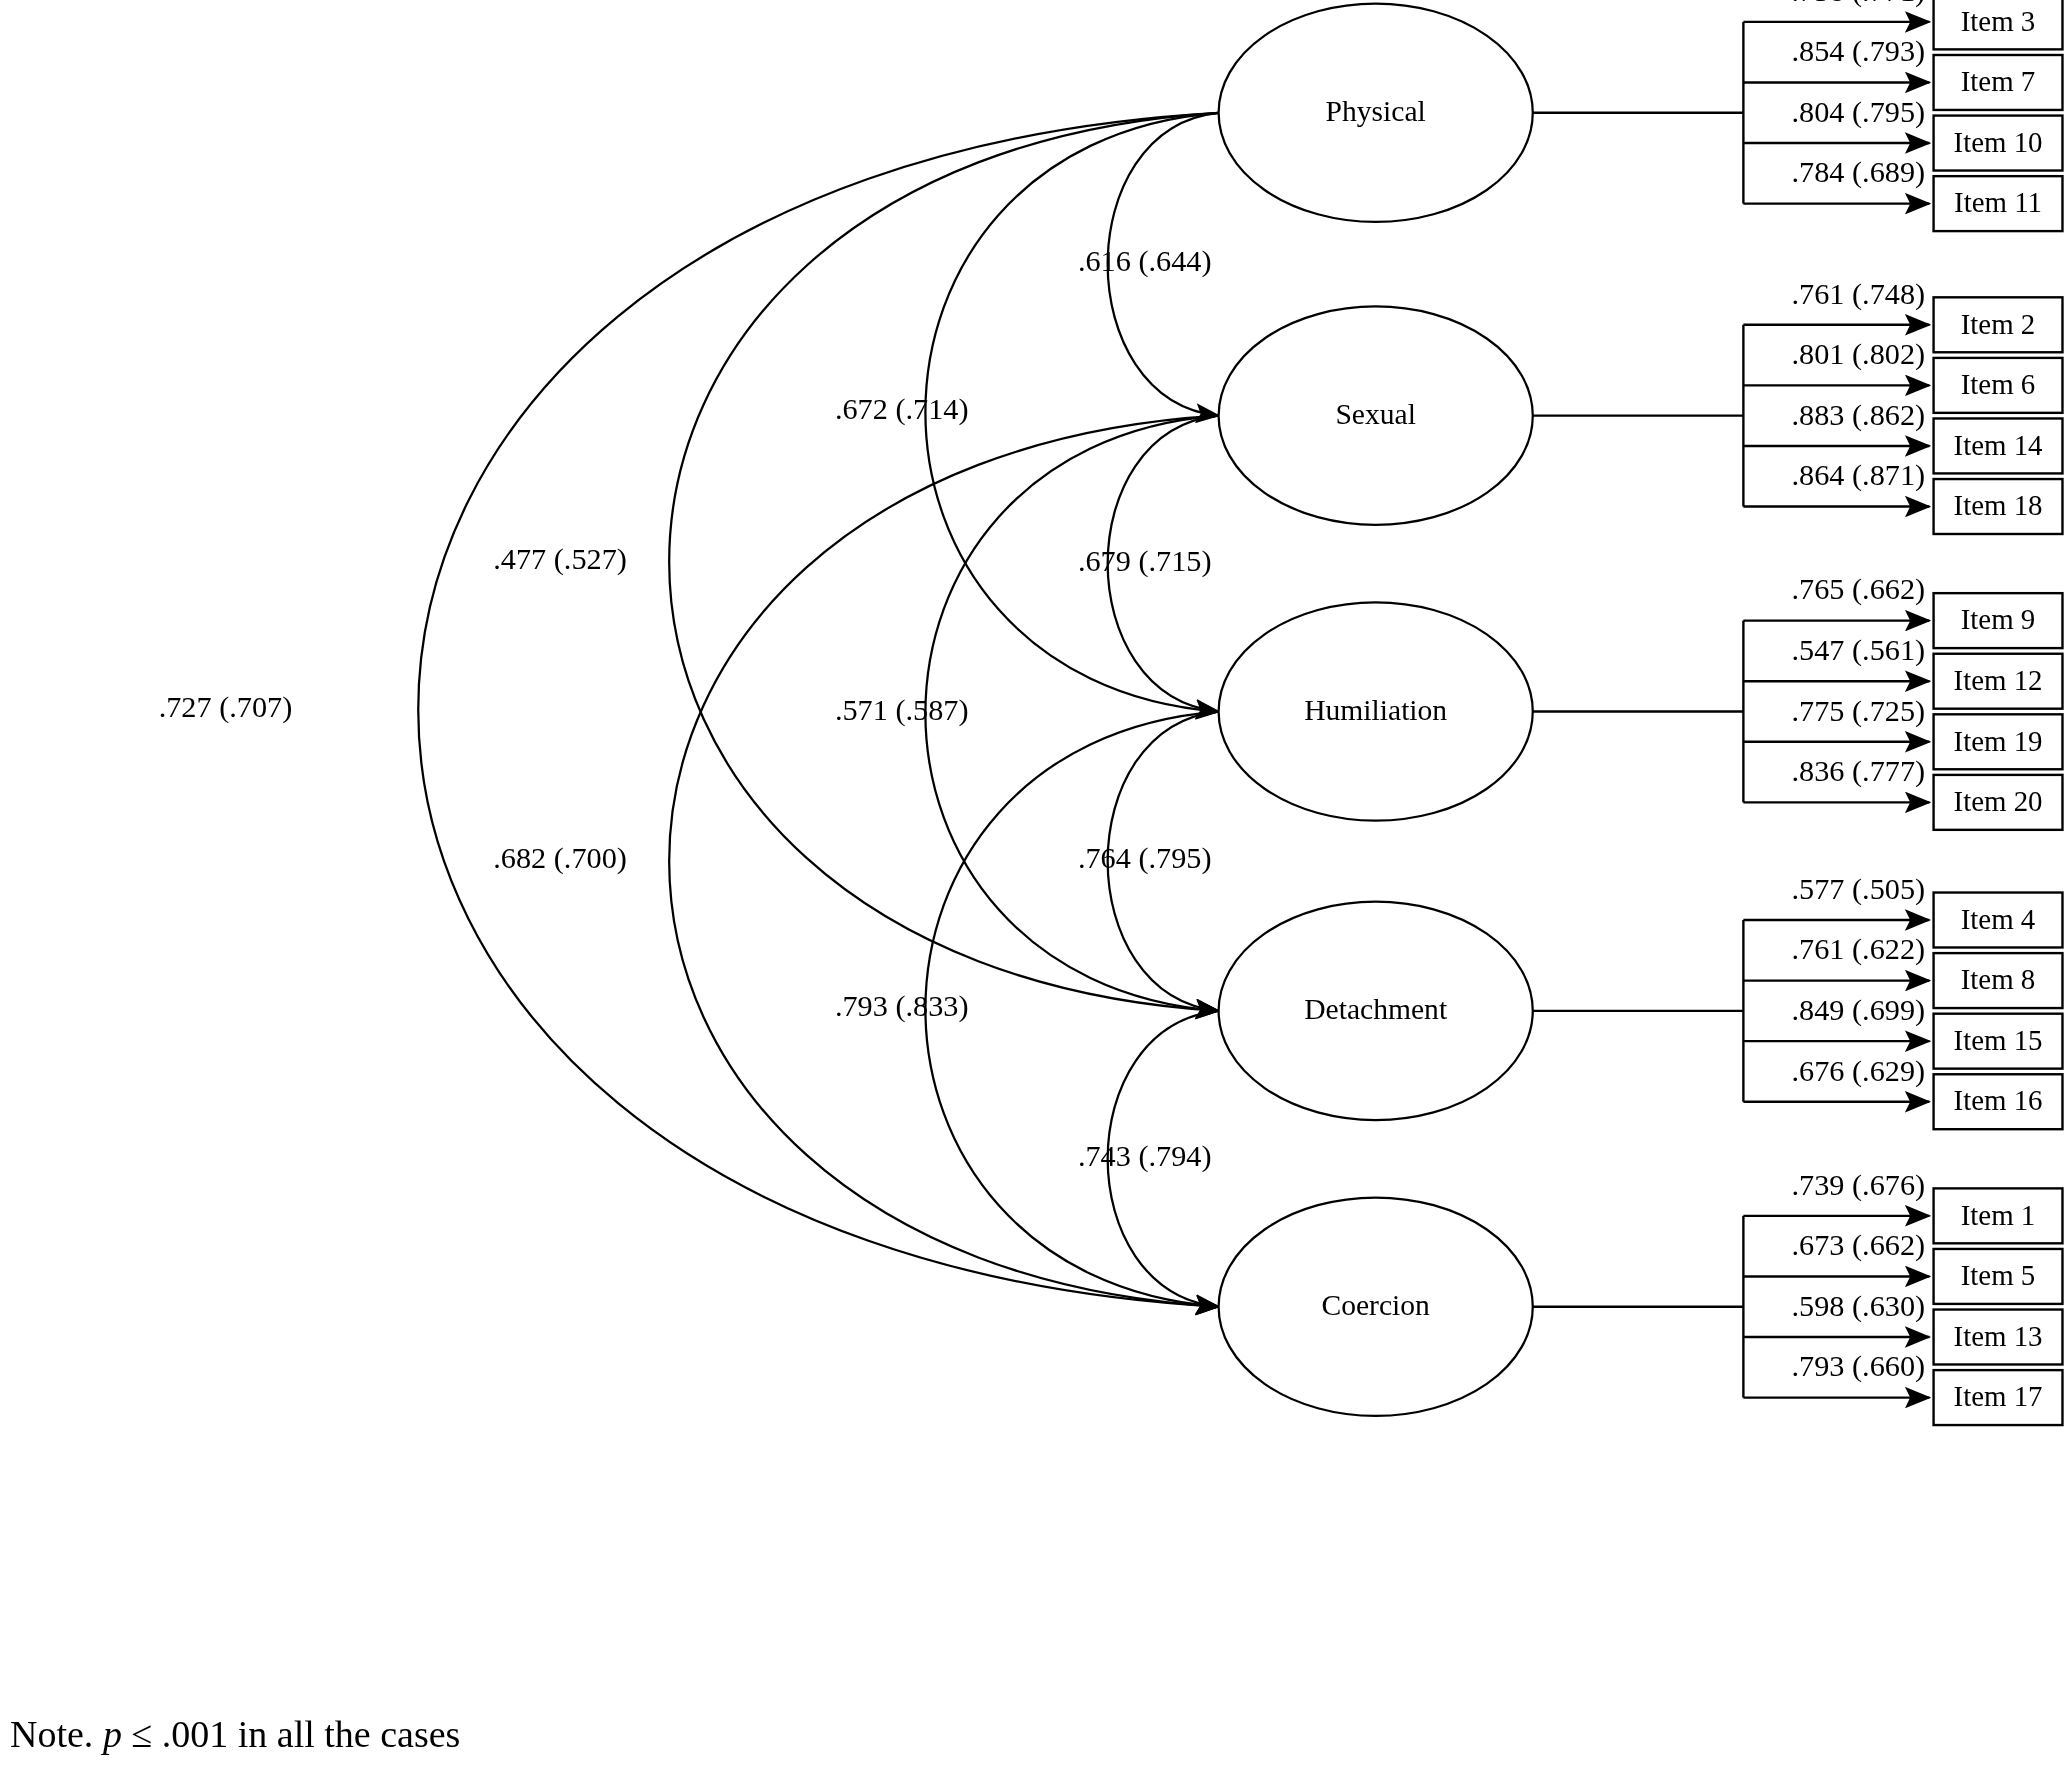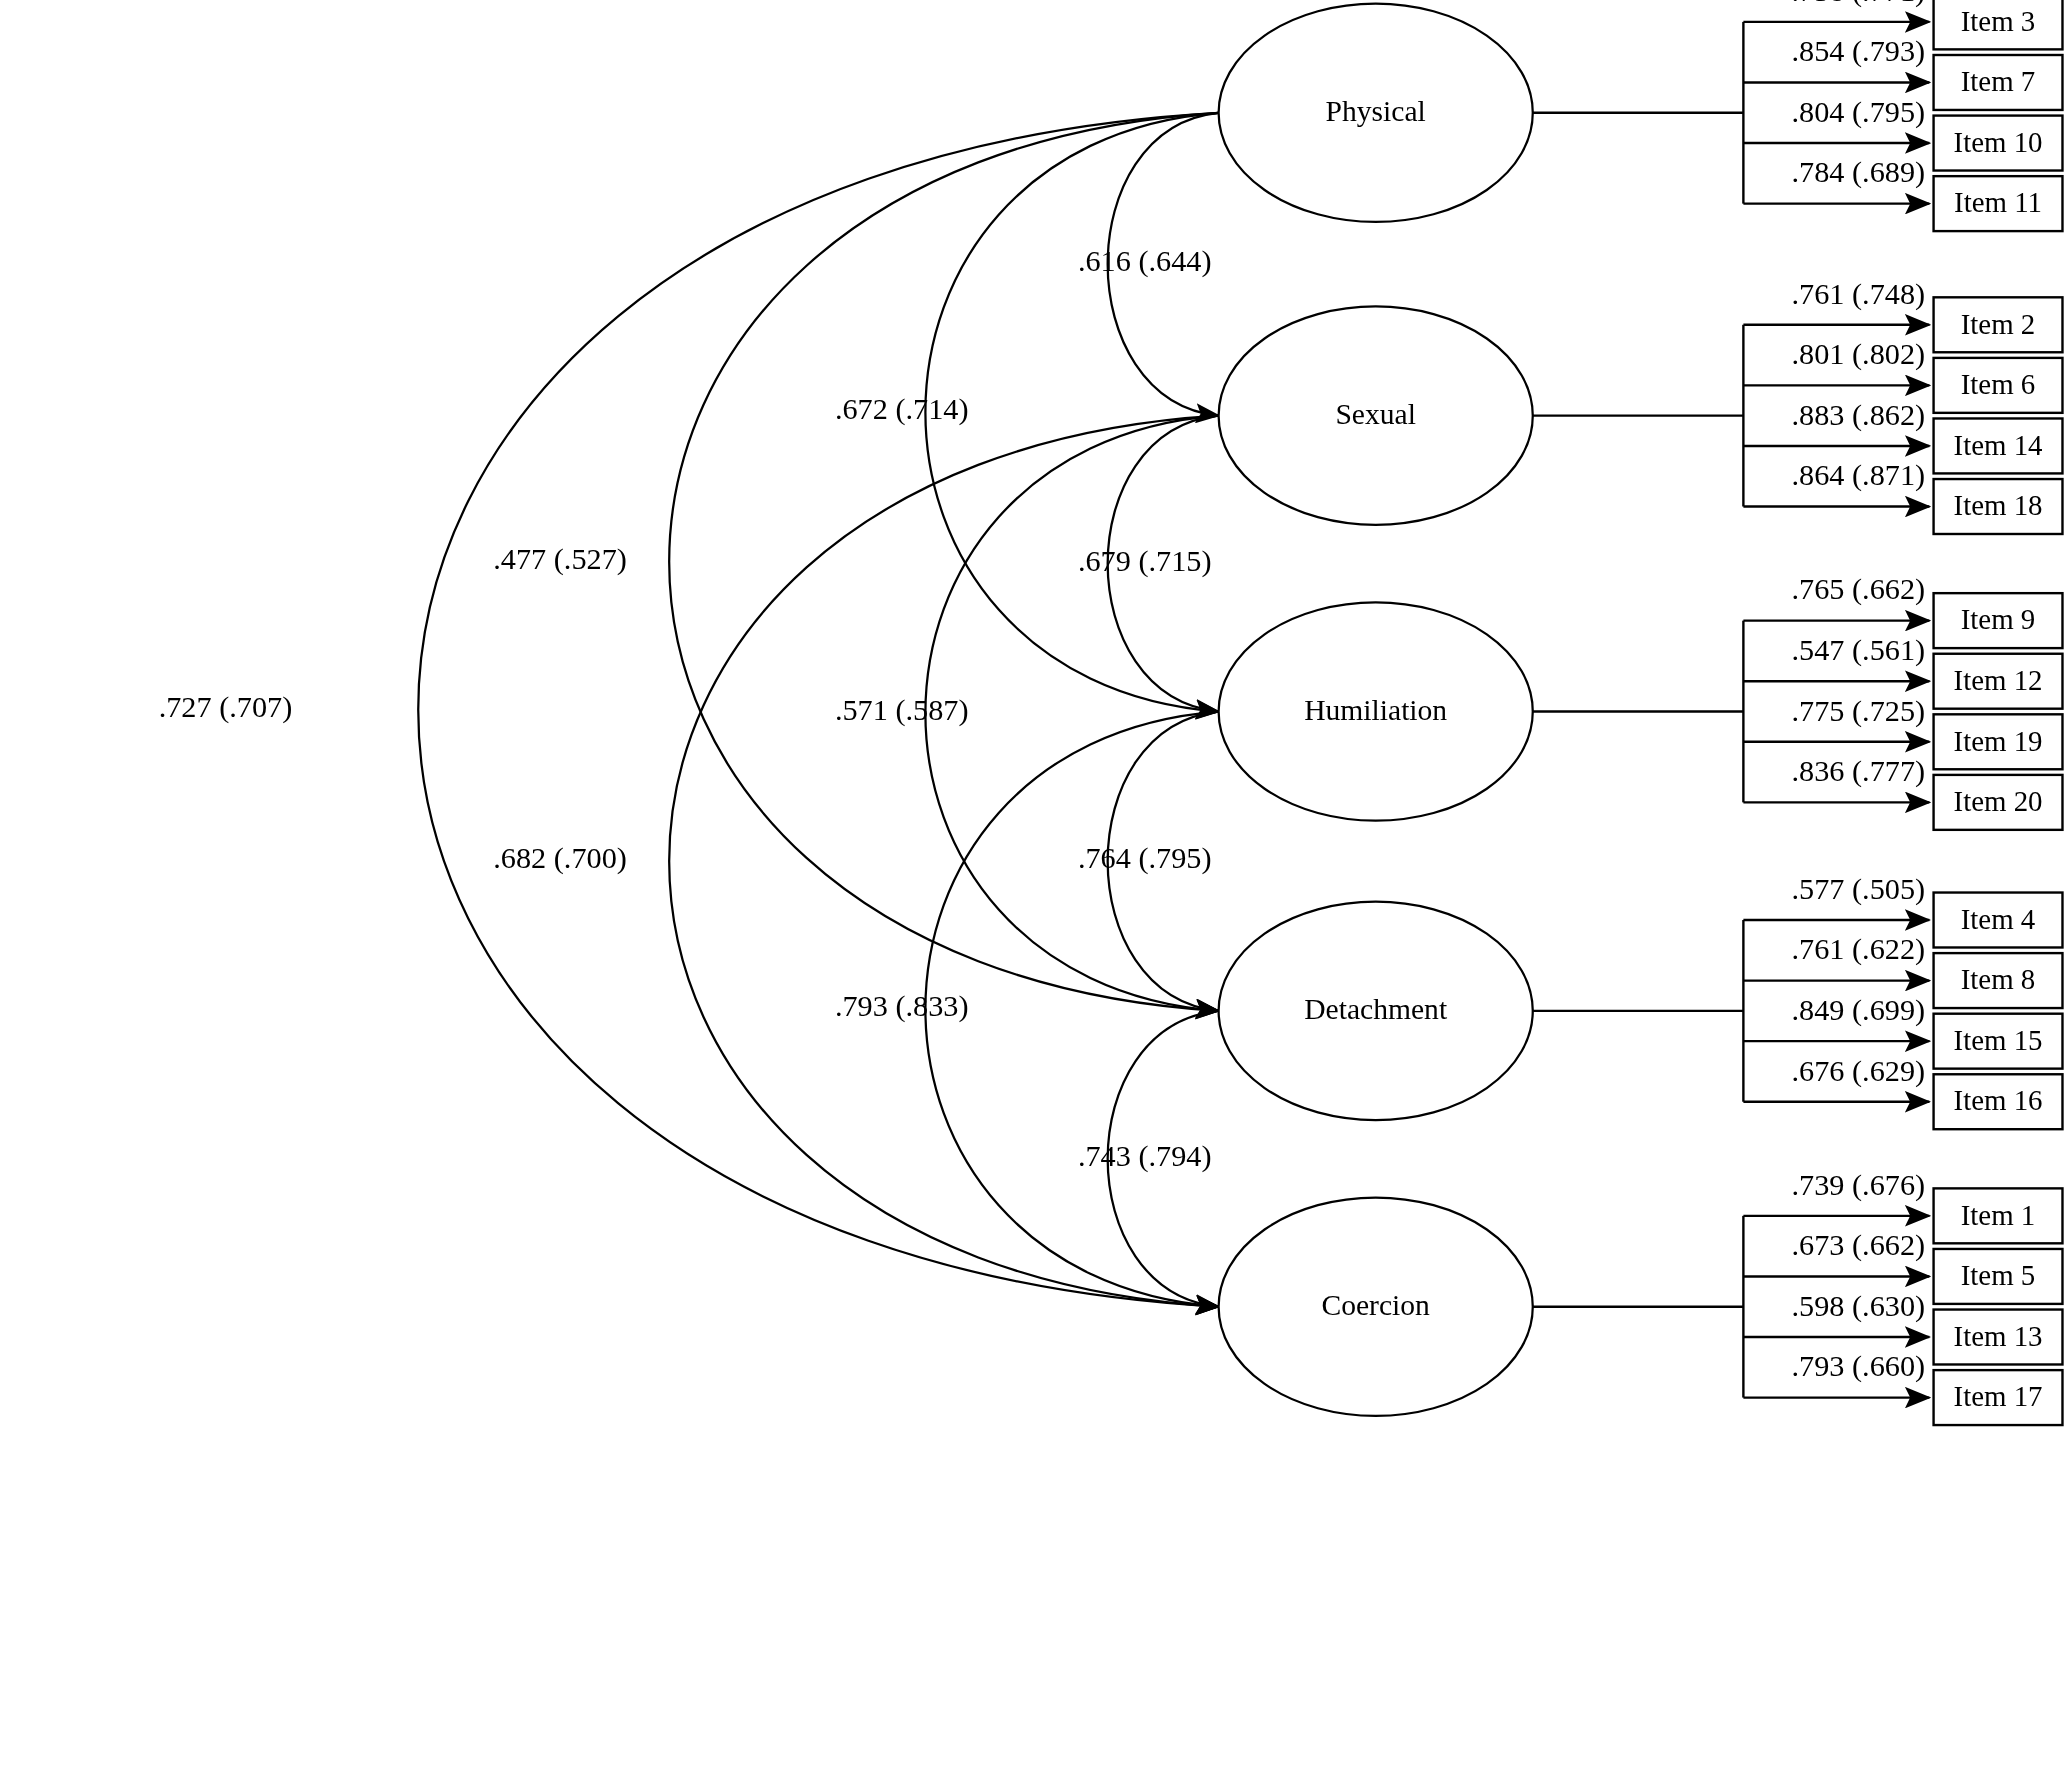--- a/index.html
+++ b/index.html
@@ -226,15 +226,18 @@
         <text class="load-label" x="2733" y="1352">.761 (.622)</text>
         <text class="load-label" x="2733" y="1438">.849 (.699)</text>
         <text class="load-label" x="2733" y="1524">.676 (.629)</text>
         <text class="load-label" x="2733" y="1686">.739 (.676)</text>
         <text class="load-label" x="2733" y="1772">.673 (.662)</text>
         <text class="load-label" x="2733" y="1858">.598 (.630)</text>
         <text class="load-label" x="2733" y="1944">.793 (.660)</text>
       </g>
   </svg>
 
+  <div class="note">
+    <span>Note. </span><i>p</i><span> ≤ .001 in all the cases</span>
+  </div>
 
 </div>
 
 
 </body></html>

